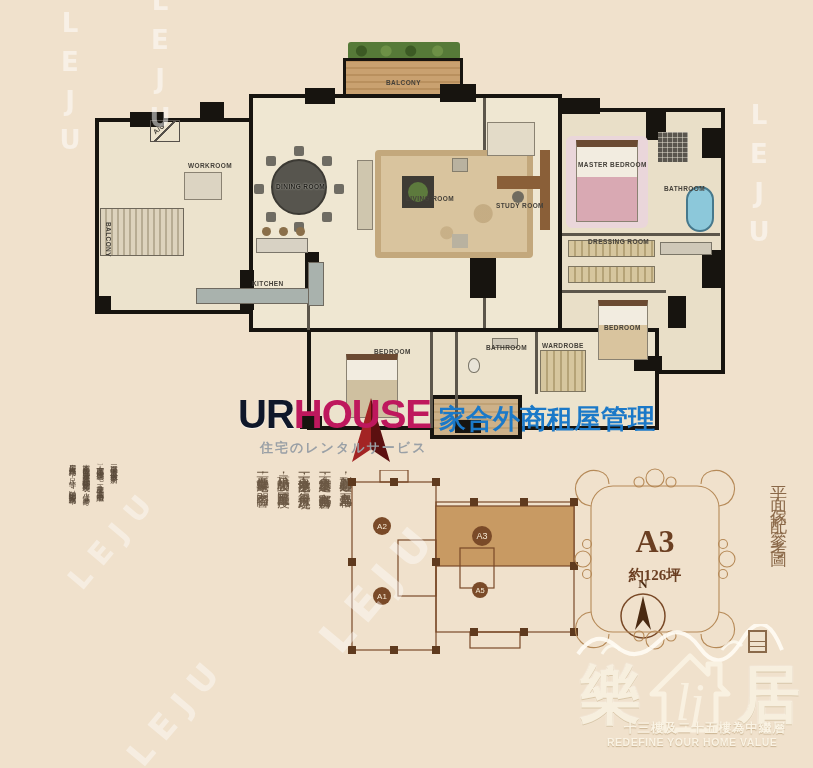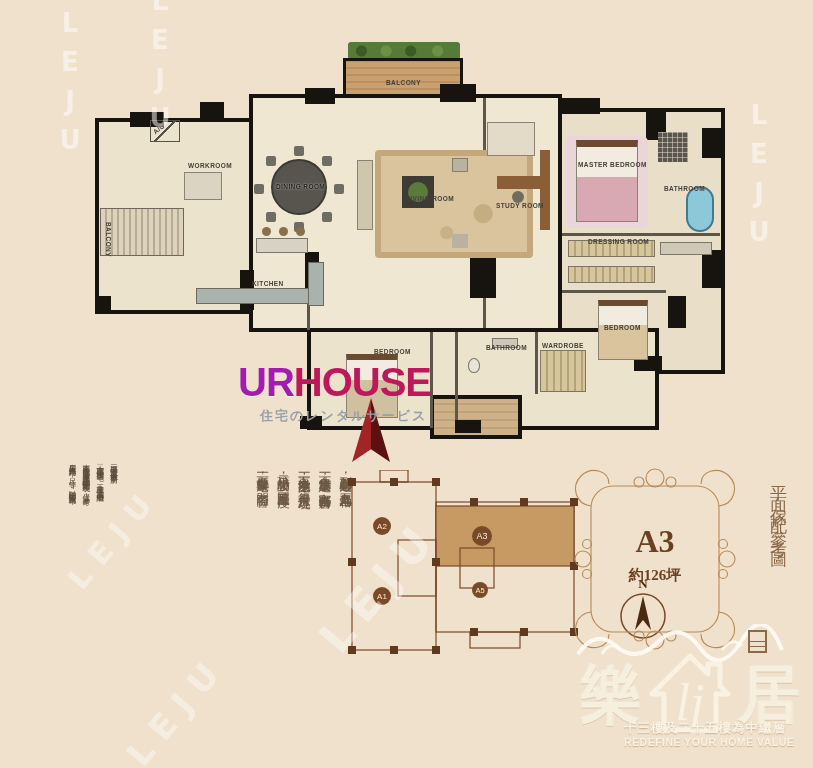--- a/index.html
+++ b/index.html
@@ -18,22 +18,22 @@
   
   .leju-v{position:absolute;writing-mode:vertical-rl;text-orientation:upright;
           font:700 26px "DejaVu Sans",sans-serif;color:rgba(255,255,255,.5);letter-spacing:9px;z-index:50;}
   .leju-d{position:absolute;font:700 38px "DejaVu Sans",sans-serif;color:rgba(255,255,255,.42);
           letter-spacing:12px;transform:rotate(-50deg);z-index:50;}
   .urrow{position:absolute;left:0;top:372px;width:813px;font:700 15px "Liberation Sans",sans-serif;
          color:rgba(255,255,255,.55);letter-spacing:5px;white-space:nowrap;z-index:30;}
   
   #brand{position:absolute;left:238px;top:360px;z-index:40;white-space:nowrap;}
   #brand .l1{display:flex;align-items:baseline;}
-  #brand .ur{font:800 40px "Liberation Sans",sans-serif;color:#a21caf;letter-spacing:-1px;
-             text-shadow:0 1px 1px rgba(255,255,255,.7);}
+  #brand .ur{font:800 40px "Liberation Sans",sans-serif;color:#0f172a;letter-spacing:-1px;
+             text-shadow:0 1px 1px rgba(255,255,255,.7);margin-top:32px;}
   #brand .house{font:800 40px "Liberation Sans",sans-serif;color:#be185d;letter-spacing:-1px;}
   #brand .cn{font:700 27px "Liberation Sans","DejaVu Sans",sans-serif;color:#1b79c8;margin-left:8px;}
   #brand .l2{display:flex;gap:14px;margin-top:2px;margin-left:22px;}
   #brand .jp{font:700 13px "Liberation Sans","DejaVu Sans",sans-serif;color:#9aa0a6;letter-spacing:2px;}
   #brand .en{font:700 13px "Liberation Sans",sans-serif;color:#1b79c8;letter-spacing:2px;}
   
   .vtext{position:absolute;writing-mode:vertical-rl;color:#5a4a3a;}
   .vtext span{display:block;}
   #disclaimer{left:62px;top:458px;height:212px;font:7.5px/1.05 "Liberation Serif","DejaVu Serif",serif;}
   #disclaimer span{margin-left:6px;letter-spacing:1px;}
@@ -151,20 +151,21 @@
 
     <div class="abs" style="left:352px;top:398px;width:38px;height:64px;z-index:13;
                 clip-path:polygon(50% 0,100% 100%,50% 80%,0 100%);
                 background:linear-gradient(90deg,#a32424 0 50%,#5c1010 50%);"></div>
   </div>
 
   <div id="brand">
     <div class="l1">
       <span class="ur">UR</span>
         <span class="house">HOUSE</span>
+      <span class="cn">家合外商租屋管理</span>
     </div>
     <div class="l2">
       <span class="jp">住宅のレンタルサービス</span>
     </div>
   </div>
 
   <div class="leju-v" style="left:55px;top:8px;">LEJU</div>
   <div class="leju-v" style="left:145px;top:-14px;">LEJU</div>
   <div class="leju-v" style="left:744px;top:100px;">LEJU</div>
   <div class="leju-d" style="left:52px;top:520px;font-size:30px;">LEJU</div>
@@ -264,16 +265,16 @@
     </svg>
     <div class="abs" style="left:176px;top:6px;width:15px;height:19px;border:2px solid #8a6a4a;background:#efe2cd;
                 background-image:linear-gradient(0deg,transparent 0 4px,#8a6a4a 4px 5px,transparent 5px 9px,#8a6a4a 9px 10px,transparent 10px);"></div>
     <div class="logo-char" style="left:8px;top:40px;">樂</div>
     <div class="logo-char" style="left:166px;top:40px;">居</div>
     <svg width="104" height="100" viewBox="0 0 104 100" style="position:absolute;left:66px;top:18px;">
       <path d="M14,52 L52,14 L70,32 L70,22 L82,22 L82,44 L90,52 L78,52 L78,88 L26,88 L26,52 Z" stroke="#f9f1e1" stroke-width="5" fill="none" stroke-linejoin="round"></path>
       <text x="52" y="78" text-anchor="middle" font-family="Liberation Serif,serif" font-style="italic" font-size="52" fill="#f9f1e1">lj</text>
     </svg>
     <div class="tag" style="left:52px;top:96px;width:150px;font:700 12.5px 'Liberation Sans','DejaVu Sans',sans-serif;letter-spacing:1px;">十三樓及二十五樓為中繼層</div>
-    <div class="tag" style="left:52px;top:112px;width:150px;font:700 10.5px 'Liberation Sans',sans-serif;letter-spacing:.5px;">REDEFINE YOUR HOME VALUE</div>
+    <div class="tag" style="left:35px;top:112px;width:150px;font:700 10.5px 'Liberation Sans',sans-serif;letter-spacing:.5px;">REDEFINE YOUR HOME VALUE</div>
   </div>
 
 </div>
 
 </body></html>

